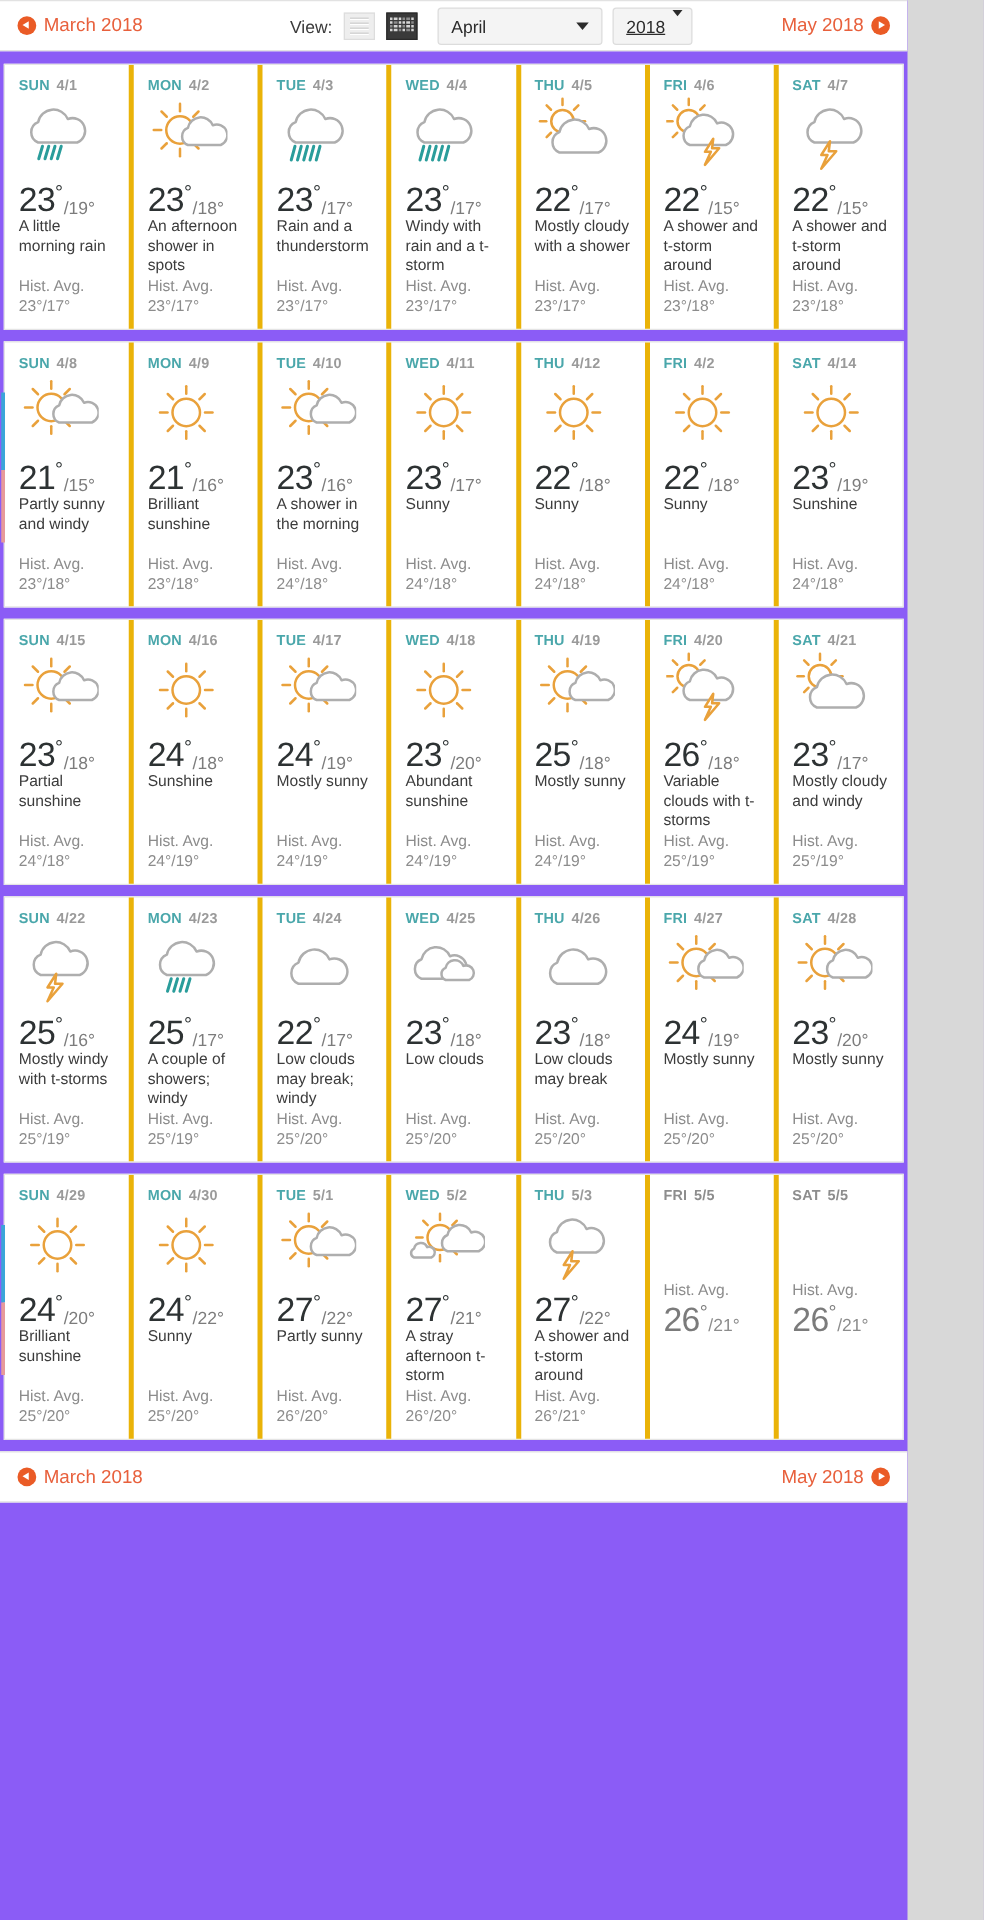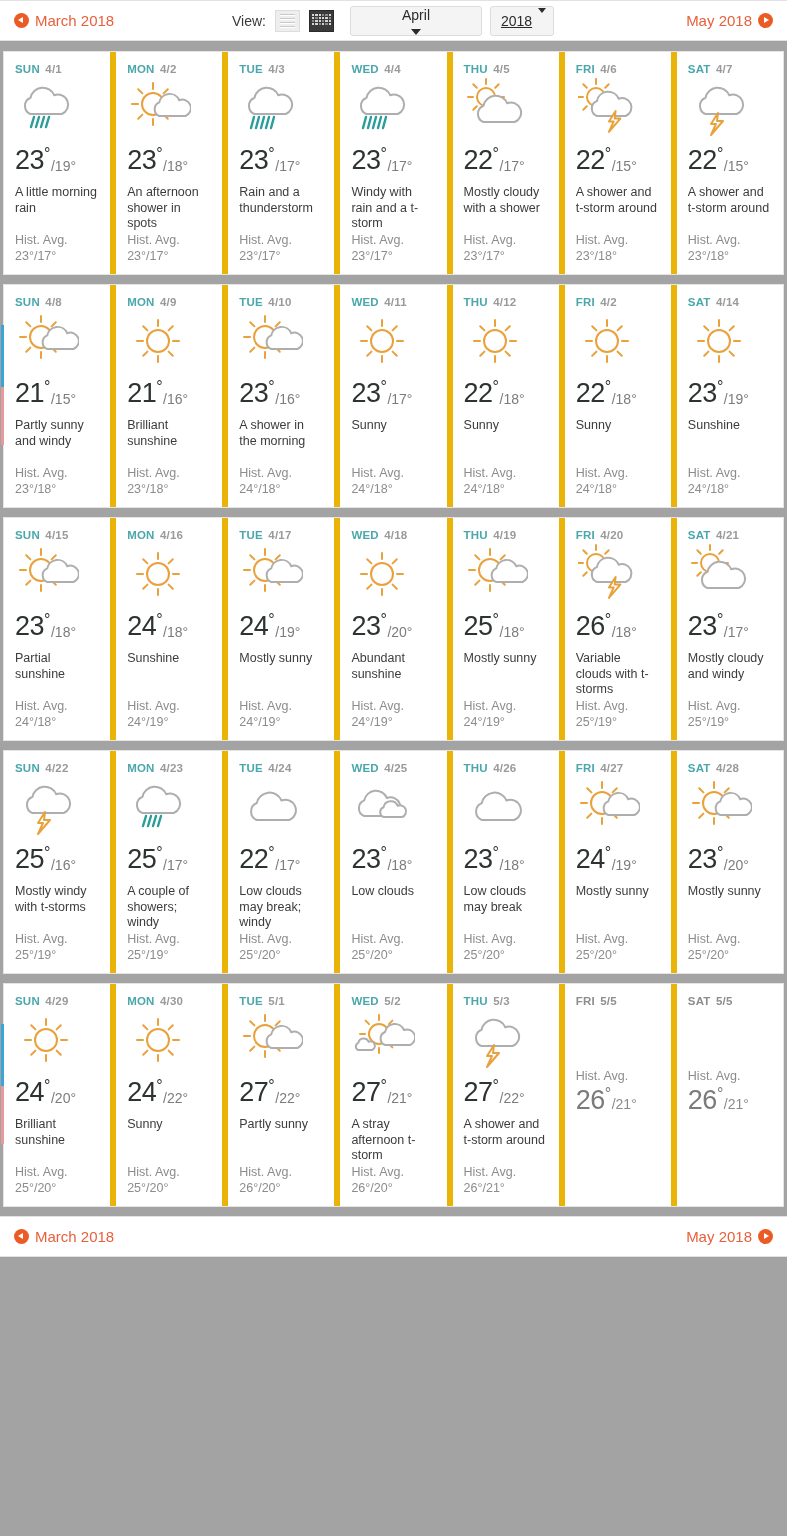--- a/index.html
+++ b/index.html
@@ -4,23 +4,23 @@
 <title>Monthly Weather Calendar</title>
 <style>
   * { box-sizing: border-box; }
   html, body {
     margin: 0; padding: 0;
     background: #d8d8d8;
     font-family: "Liberation Sans", "DejaVu Sans", sans-serif;
     -webkit-font-smoothing: antialiased;
   }
   #page {
-    width: 787px;
+    width: 726px;
     min-height: 1536px;
-    background: #a3a3a3;
+    background: #8b5cf6;
     position: relative;
     overflow: hidden;
   }
 
   
   .navbar {
     background: #ffffff;
     height: 41px;
     display: flex;
     align-items: center;
@@ -111,21 +111,21 @@
     border: 1px solid #dcdcdc;
     border-radius: 3px;
     display: flex;
     align-items: center;
     justify-content: space-between;
     padding: 0 10px;
     cursor: pointer;
     font-size: 14px;
     color: #2b2b2b;
   }
-  .sel-month { position: absolute; left: 350px; width: 132px; flex-direction: column; }
+  .sel-month { position: absolute; left: 350px; width: 132px; }
   .sel-year  { position: absolute; left: 490px; width: 64px; text-decoration: underline; }
   .sel-year .caret-wrap { margin-left: 6px; }
   .caret {
     width: 0; height: 0;
     border-left: 5px solid transparent;
     border-right: 5px solid transparent;
     border-top: 6px solid #2b2b2b;
   }
   .sel-year .caret {
     border-left-width: 4px; border-right-width: 4px; border-top-width: 5px;
@@ -137,21 +137,21 @@
     background: #ffffff;
     border: 1px solid #e4e4e4;
     margin: 9px 3px;
     display: flex;
     position: relative;
   }
   .week:first-child { margin-top: 10px; }
   .daycol {
     flex: 1 1 0;
     min-width: 0;
-    border-right: 6px solid #eab308;
+    border-right: 4px solid #eab308;
     padding: 11px 11px 10px 11px;
     position: relative;
     display: flex;
     flex-direction: column;
     cursor: pointer;
   }
   .daycol:last-child { border-right: none; }
 
   .daylabel {
     font-size: 11.5px;
@@ -196,21 +196,20 @@
     font-size: 14px;
     color: #7c7c7c;
     margin-top: 9px;
     margin-left: 1px;
   }
 
   .phrase {
     font-size: 12.5px;
     color: #3c3c3c;
     line-height: 15.5px;
-    margin-top: 11px;
     min-height: 48px;
     word-wrap: break-word;
   }
   .hist {
     font-size: 12.5px;
     color: #8c8c8c;
     line-height: 15.5px;
     margin-top: auto;
   }
 

